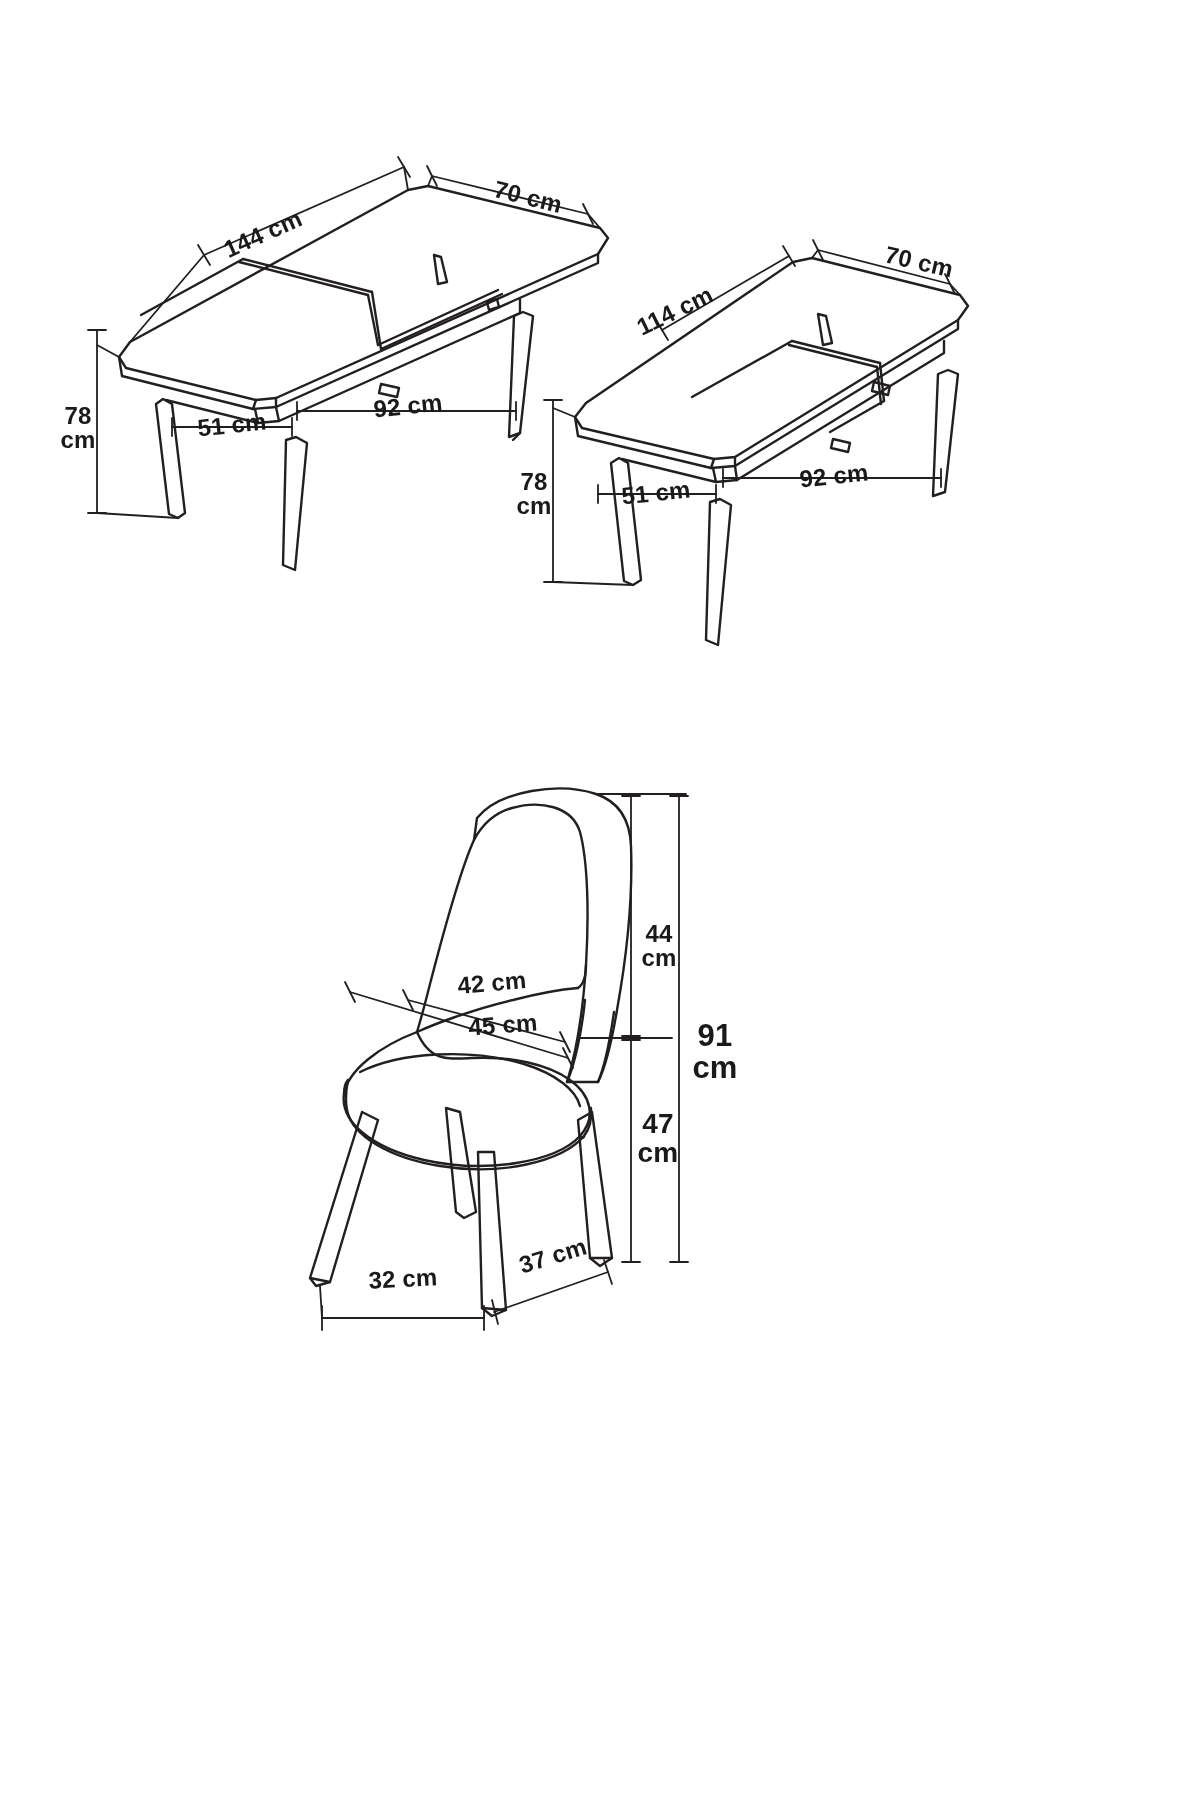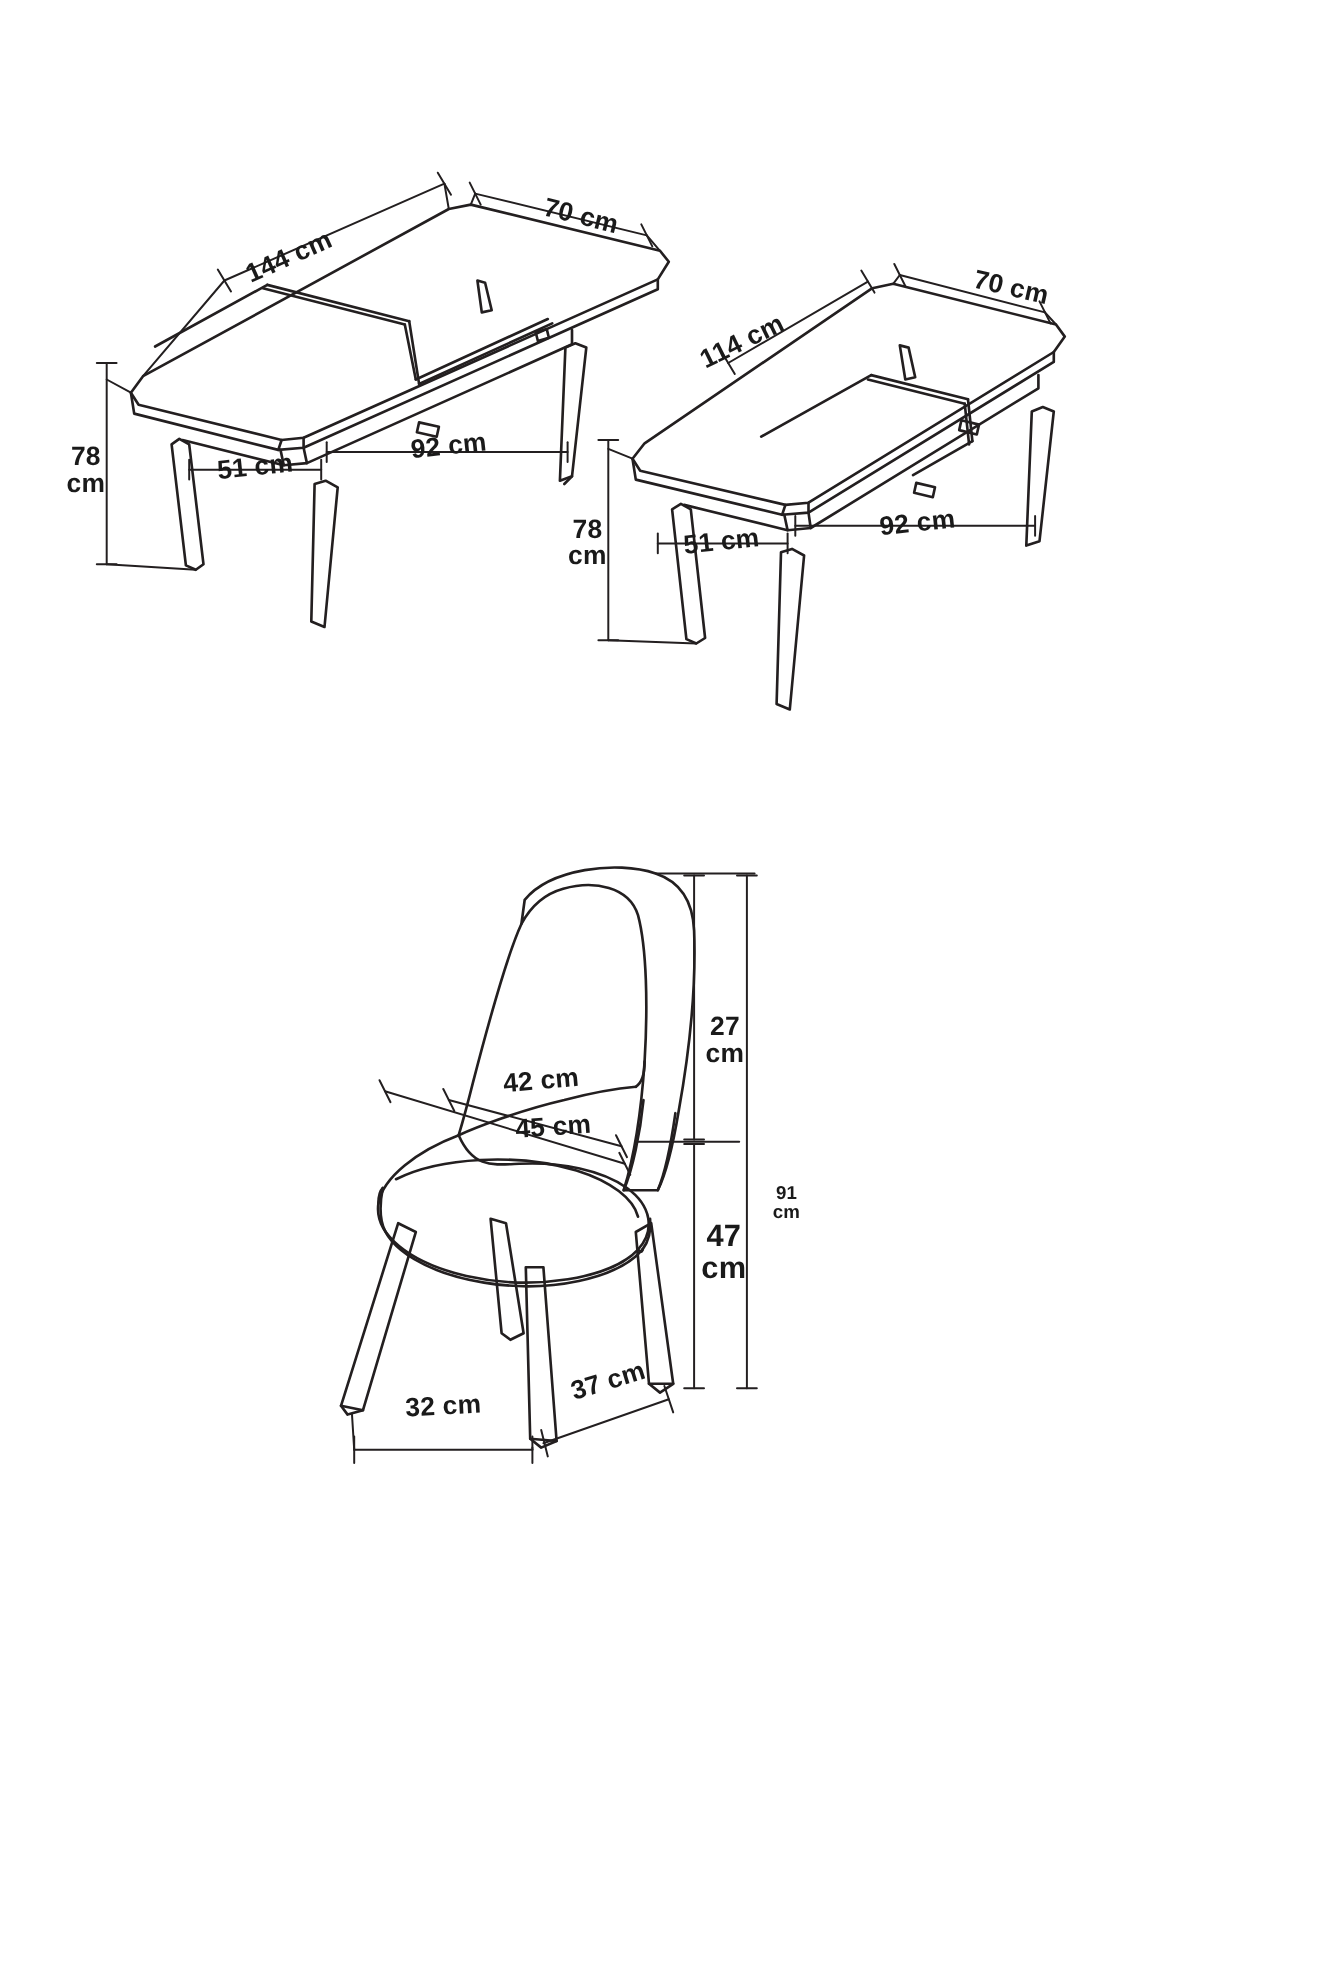--- a/index.html
+++ b/index.html
@@ -260,24 +260,24 @@
 
   <div class="dim-label center" style="left:870px; top:250px; width:98px; font-size:24px; transform:rotate(13deg);">70 cm</div>
 
   <div class="dim-label center" style="left:508px; top:470px; width:52px; font-size:24px;">78
 cm</div>
 
   <div class="dim-label center" style="left:604px; top:481px; width:104px; font-size:24px; transform:rotate(-6deg);">51 cm</div>
 
   <div class="dim-label center" style="left:782px; top:464px; width:104px; font-size:24px; transform:rotate(-6deg);">92 cm</div>
 
-  <div class="dim-label center" style="left:631px; top:922px; width:56px; font-size:24px;">27
-cm</div>
-
-  <div class="dim-label center" style="left:687px; top:1076px; width:56px; font-size:17px;">91
+  <div class="dim-label center" style="left:631px; top:922px; width:56px; font-size:24px;">44
+cm</div>
+
+  <div class="dim-label center" style="left:687px; top:1020px; width:56px; font-size:31px;">91
 cm</div>
 
   <div class="dim-label center" style="left:630px; top:1110px; width:56px; font-size:28px;">47
 cm</div>
 
   <div class="dim-label center" style="left:439px; top:971px; width:106px; font-size:24px; transform:rotate(-5deg);">42 cm</div>
 
   <div class="dim-label center" style="left:450px; top:1013px; width:106px; font-size:24px; transform:rotate(-4deg);">45 cm</div>
 
   <div class="dim-label center" style="left:350px; top:1267px; width:106px; font-size:24px; transform:rotate(-3deg);">32 cm</div>

